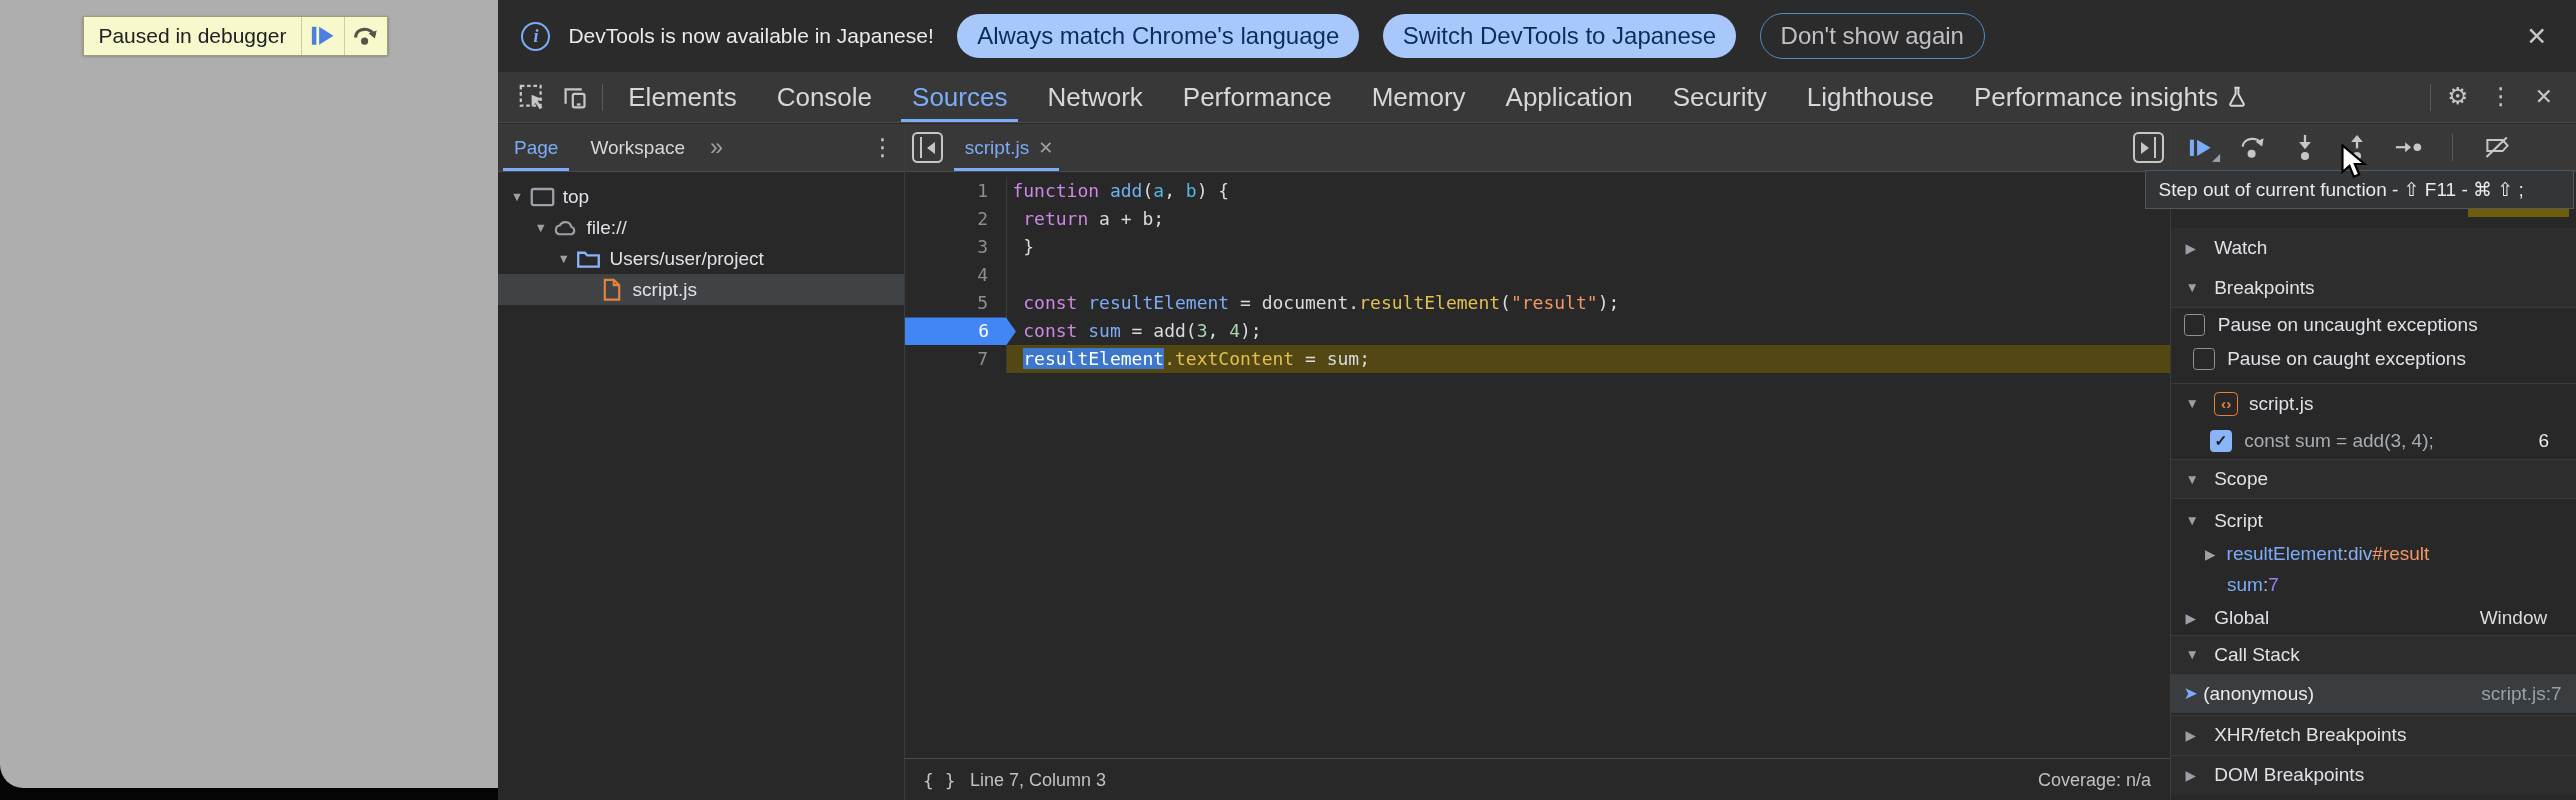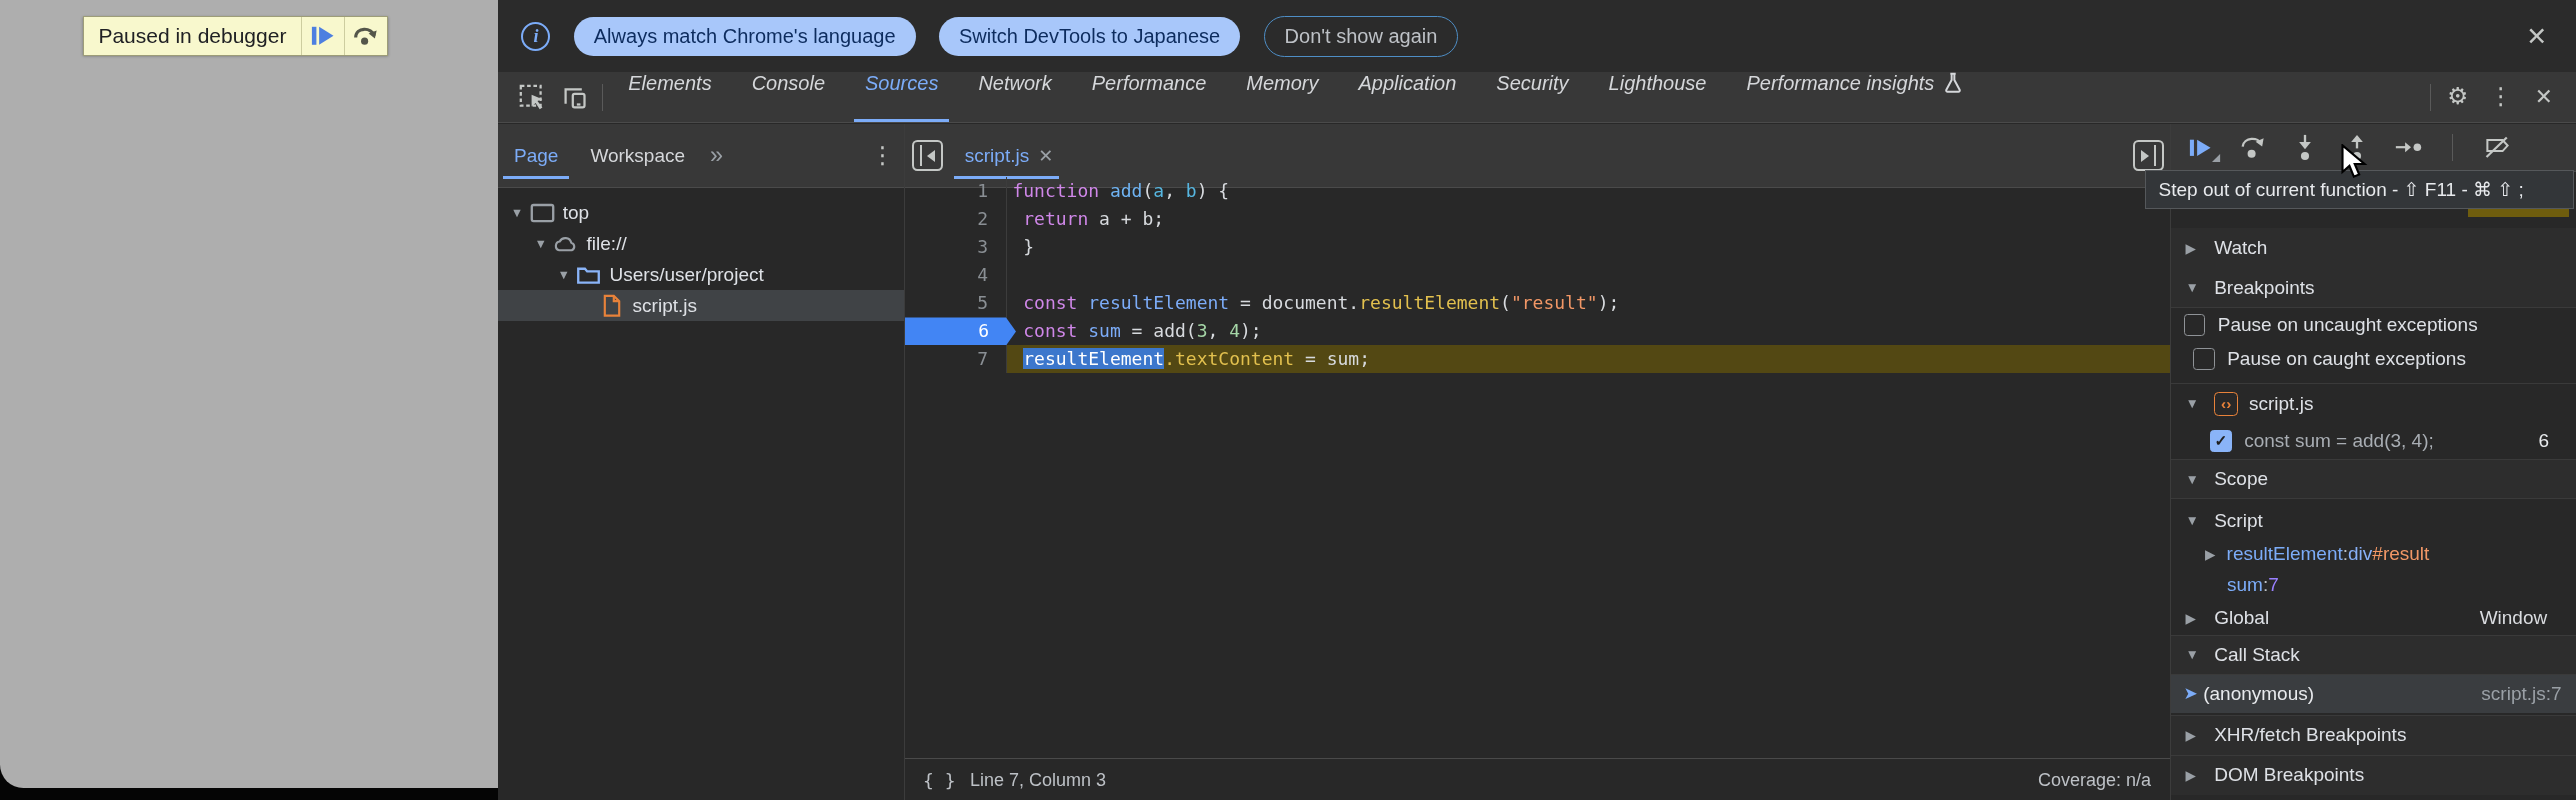--- a/index.html
+++ b/index.html
@@ -17,39 +17,39 @@
 
   
   .devtools { position:absolute; left:498px; top:0; width:2078px; height:801px; background:#282828; color:#dee1e6; }
 
   
   .infobar { position:relative; height:72px; background:#2b2b2b; display:flex; align-items:center; padding-left:23.4px; gap:18px; }
   .info-icon { width:29px; height:29px; border:2.7px solid #7cacf8; border-radius:50%; color:#7cacf8;
                display:flex; align-items:center; justify-content:center; font-size:18px; font-style:italic; font-weight:bold;
                font-family:"Liberation Serif", serif; flex:0 0 auto; }
   .infobar-msg { font-size:21px; color:#e8eaed; }
-  .pill { border-radius:23.4px; font-size:20px; padding:8px 20px; cursor:pointer; white-space:nowrap; }
+  .pill { border-radius:23.4px; font-size:24px; padding:8px 20px; cursor:pointer; white-space:nowrap; }
   .pill.filled { background:#a8c7fa; color:#0d2c5e; border:none; margin-left:5.4px; }
   .pill.outline { background:transparent; color:#bdc1c6; border:1.8px solid #4e8ec6; margin-left:5.4px; }
   .infobar-close { position:absolute; right:23.4px; top:20px; width:32px; height:32px; display:flex; align-items:center; justify-content:center;
                    color:#c4c7c5; font-size:25px; cursor:pointer; }
 
   
   .main-toolbar { height:51px; background:#383838; border-bottom:0.9px solid #4a4a4a; display:flex; align-items:center; padding:0 10.8px 0 12.6px; }
   .tbtn { width:43px; height:40px; display:flex; align-items:center; justify-content:center; color:#c4c7c5; cursor:pointer; flex:0 0 auto; }
   .vsep { width:0.9px; height:27px; background:#5a5a5a; margin:0 5.4px; flex:0 0 auto; }
-  .tab { position:relative; height:50px; display:flex; padding:0 20px; font-size:20px; color:#d5d7da; cursor:pointer; white-space:nowrap; gap:9px;font-style:italic; }
+  .tab { position:relative; height:50px; display:flex; align-items:center; padding:0 20px; font-size:26px; color:#d5d7da; cursor:pointer; white-space:nowrap; gap:9px; }
   .tab.selected { color:#7cacf8; }
   .tab.selected::after { content:""; position:absolute; left:9px; right:9px; bottom:0; height:2.7px; background:#7cacf8; }
   .toolbar-right { margin-left:auto; display:flex; align-items:center; }
   .glyph { font-size:23.4px; line-height:1; }
 
   
   .panels { position:absolute; top:124px; left:0; right:0; bottom:0; }
-  .panel-head { height:64px; background:#383838; border-bottom:0.9px solid #4a4a4a; display:flex; align-items:center; }
+  .panel-head { height:48px; background:#383838; border-bottom:0.9px solid #4a4a4a; display:flex; align-items:center; }
 
   
   .sidebar { position:absolute; left:0; top:0; bottom:0; width:407px; border-right:0.9px solid #3c3c3c; background:#282828; }
   .side-tab { position:relative; height:47px; display:flex; align-items:center; padding:0 16px; font-size:19px; color:#d5d7da; cursor:pointer; }
   .side-tab.selected { color:#7cacf8; }
   .side-tab.selected::after { content:""; position:absolute; left:5.4px; right:5.4px; bottom:0; height:2.7px; background:#7cacf8; }
   .overflow-chevron { color:#9aa0a6; font-size:23.4px; padding:0 9px; cursor:pointer; }
   .side-kebab { margin-left:auto; }
   .tree { padding-top:9px; }
   .trow { height:31px; display:flex; align-items:center; font-size:19px; color:#dee1e6; cursor:pointer; }
@@ -134,20 +134,21 @@
           <circle cx="13" cy="18" r="4" fill="#54564a"></circle>
         </svg>
       </div>
     </div>
   </div>
 
   <div class="devtools">
 
     <div class="infobar">
       <div class="info-icon">i</div>
+      <div class="infobar-msg">DevTools is now available in Japanese!</div>
       <button class="pill filled">Always match Chrome's language</button>
       <button class="pill filled">Switch DevTools to Japanese</button>
       <button class="pill outline">Don't show again</button>
       <div class="infobar-close">✕</div>
     </div>
 
     <div class="main-toolbar">
       <div class="tbtn">
         <svg class="icn" width="27" height="27" viewBox="0 0 30 30">
           <rect x="2" y="2" width="22" height="22" fill="none" stroke="#c4c7c5" stroke-width="2.5" stroke-dasharray="4 3"></rect>

